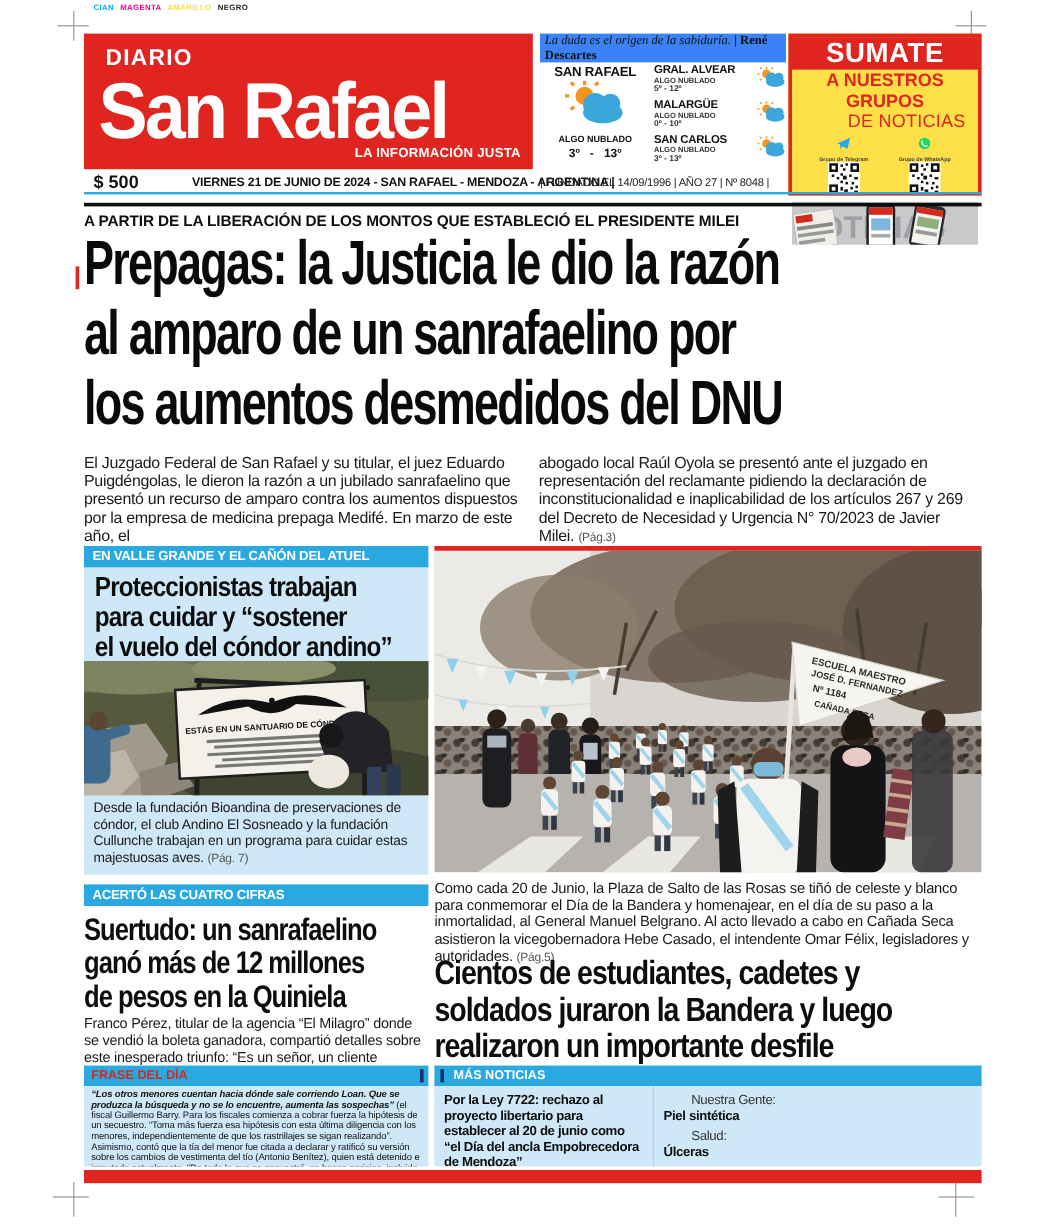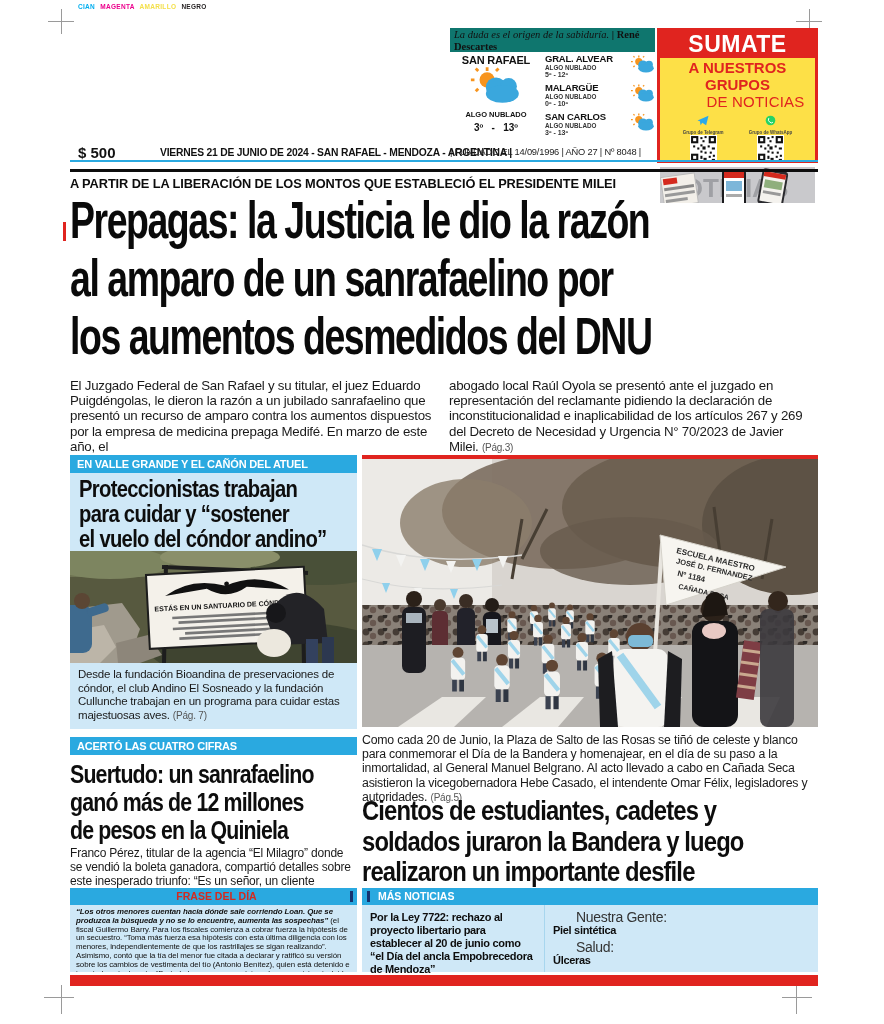--- a/index.html
+++ b/index.html
@@ -17,21 +17,21 @@
   .mh-title{position:absolute;left:12px;top:26px;font-size:66px;font-weight:bold;letter-spacing:-2.5px;
             white-space:nowrap;transform:scaleX(.93);transform-origin:0 0;}
   .mh-tag{position:absolute;right:10px;bottom:7px;font-size:11px;font-weight:bold;letter-spacing:.2px;}
   .price{left:78px;top:144px;font-size:15px;font-weight:bold;}
   .dateline{left:160px;top:147px;width:284px;font-size:10.3px;font-weight:bold;letter-spacing:-.2px;white-space:nowrap;}
   .founded{left:450px;top:147px;width:205px;font-size:9.3px;letter-spacing:-.2px;white-space:nowrap;color:#222;}
   .cyanrule{left:70px;top:160px;width:748px;height:2px;background:#2aa9e0;}
   .blackrule{left:70px;top:169px;width:748px;height:3px;background:#0d0d0d;}
   
   .weatherbox{left:450px;top:28px;width:205px;height:112px;background:#fff;}
-  .quotebar{position:absolute;left:0;top:0;width:100%;height:24px;background:#0f766e;
+  .quotebar{position:absolute;left:0;top:0;width:100%;height:24px;background:#3b82f6;
             font-family:"Liberation Serif",serif;font-size:10.5px;line-height:11.5px;padding:1px 4px;box-sizing:border-box;color:#111;}
   .wmain{position:absolute;left:0;top:26px;width:92px;text-align:center;}
   .wmain .city{font-size:11px;font-weight:bold;letter-spacing:-.2px;}
   .wmain .cond{font-size:7.5px;font-weight:bold;margin-top:2px;}
   .wmain .temps{font-size:10px;font-weight:bold;margin-top:3px;}
   .wothers{position:absolute;left:95px;top:25px;width:110px;}
   .wrow{position:relative;height:29px;}
   .wrow .city{font-size:9.5px;font-weight:bold;letter-spacing:-.2px;}
   .wrow .cond{font-size:6.3px;font-weight:bold;color:#333;}
   .wrow .temps{font-size:7px;font-weight:bold;color:#333;}
@@ -58,32 +58,32 @@
   .lightblue{background:#cfe8f7;}
   .cond-h{font-size:23px;line-height:25px;font-weight:bold;letter-spacing:-.8px;white-space:nowrap;
           transform:scaleX(.88);transform-origin:0 50%;color:#0d0d0d;}
   .quin-h{font-size:26px;line-height:28px;font-weight:bold;letter-spacing:-1px;white-space:nowrap;
           transform:scaleX(.82);transform-origin:0 50%;color:#0d0d0d;}
   .par-h{font-size:28px;line-height:30.5px;font-weight:bold;letter-spacing:-1px;white-space:nowrap;
          transform:scaleX(.85);transform-origin:0 50%;color:#0d0d0d;}
   .capt{font-size:11.5px;line-height:13.6px;letter-spacing:-.2px;color:#1a1a1a;}
   .redbar{background:#e0241f;}
   
-  .frase-head{height:17px;background:#2aa9e0;position:relative;text-align:center;}
+  .frase-head{height:17px;background:#2aa9e0;position:relative;}
   .frase-title{color:#d42a1e;font-weight:bold;font-size:10.5px;line-height:17px;padding-left:6px;}
   .navybar{position:absolute;right:4px;top:3px;width:3px;height:11px;background:#16336e;}
   .frase-body{font-size:7.9px;line-height:8.8px;letter-spacing:-.1px;padding:3px 6px;color:#111;}
   .more-head{height:17px;background:#2aa9e0;color:#fff;font-weight:bold;font-size:10.5px;line-height:17px;
              padding-left:16px;position:relative;}
   .more-head .navybar{left:5px;right:auto;background:#16336e;}
   .more-body{display:flex;height:67px;}
   .mcol{padding:6px 8px;box-sizing:border-box;}
   .mcol + .mcol{border-left:1px solid #a8d6ee;}
   .m-bold{font-weight:bold;font-size:11px;line-height:13px;letter-spacing:-.3px;color:#0d0d0d;}
-  .m-label{font-size:14px;line-height:13px;letter-spacing:-.3px;color:#333;margin-top:9px;padding-left:23px;}
+  .m-label{font-size:11px;line-height:13px;letter-spacing:-.3px;color:#333;margin-top:9px;padding-left:23px;}
   .hidden-defs{position:absolute;width:0;height:0;overflow:hidden;}
 </style>
 </head>
 <body>
 
 <div class="page">
 
   <svg class="hidden-defs" aria-hidden="true">
     <defs>
       <symbol id="sc" viewBox="0 0 40 30">
@@ -143,20 +143,25 @@
   <div class="crop" style="left:48px;top:21px;width:26px;height:1px;"></div>
   <div class="crop" style="left:61px;top:9px;width:1px;height:25px;"></div>
   <div class="crop" style="left:796px;top:21px;width:26px;height:1px;"></div>
   <div class="crop" style="left:809px;top:9px;width:1px;height:25px;"></div>
   <div class="crop" style="left:44px;top:997px;width:30px;height:1px;"></div>
   <div class="crop" style="left:61px;top:985px;width:1px;height:29px;"></div>
   <div class="crop" style="left:782px;top:997px;width:30px;height:1px;"></div>
   <div class="crop" style="left:796px;top:985px;width:1px;height:29px;"></div>
   <div class="redtick"></div>
 
+  <div class="abs masthead">
+    <div class="mh-diario">DIARIO</div>
+    <div class="mh-title">San Rafael</div>
+    <div class="mh-tag">LA INFORMACIÓN JUSTA</div>
+  </div>
 
   <div class="abs weatherbox">
     <div class="quotebar">
       <i>La duda es el origen de la sabiduría.</i>
       <b>| René Descartes</b>
     </div>
     <div class="wmain">
       <div class="city">SAN RAFAEL</div>
       <svg width="52" height="38" viewBox="0 0 40 30">
           <use href="#sc"></use>

